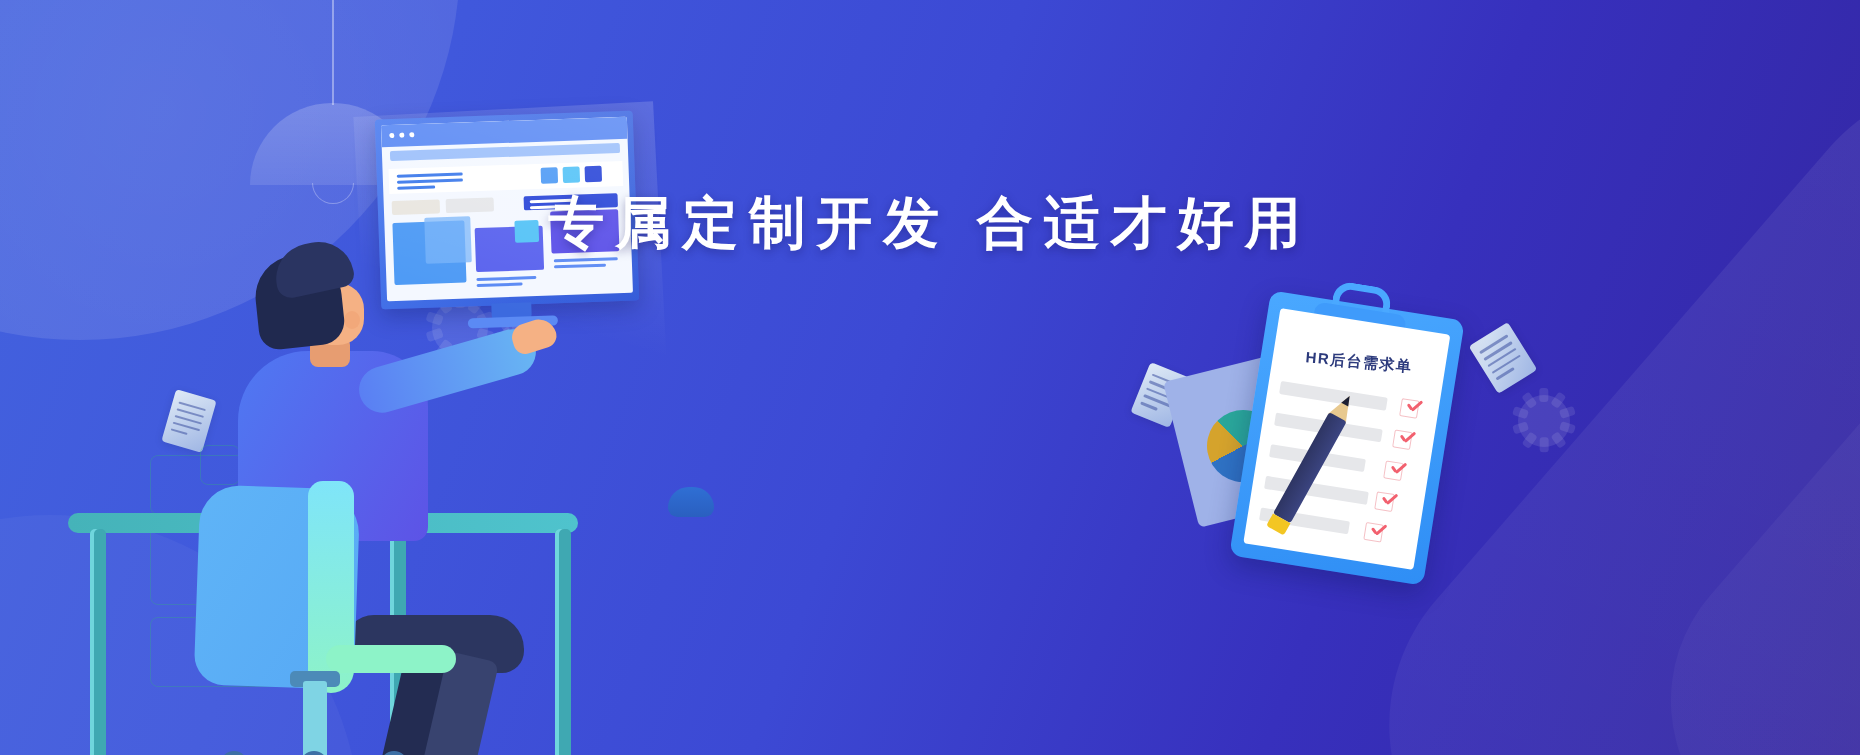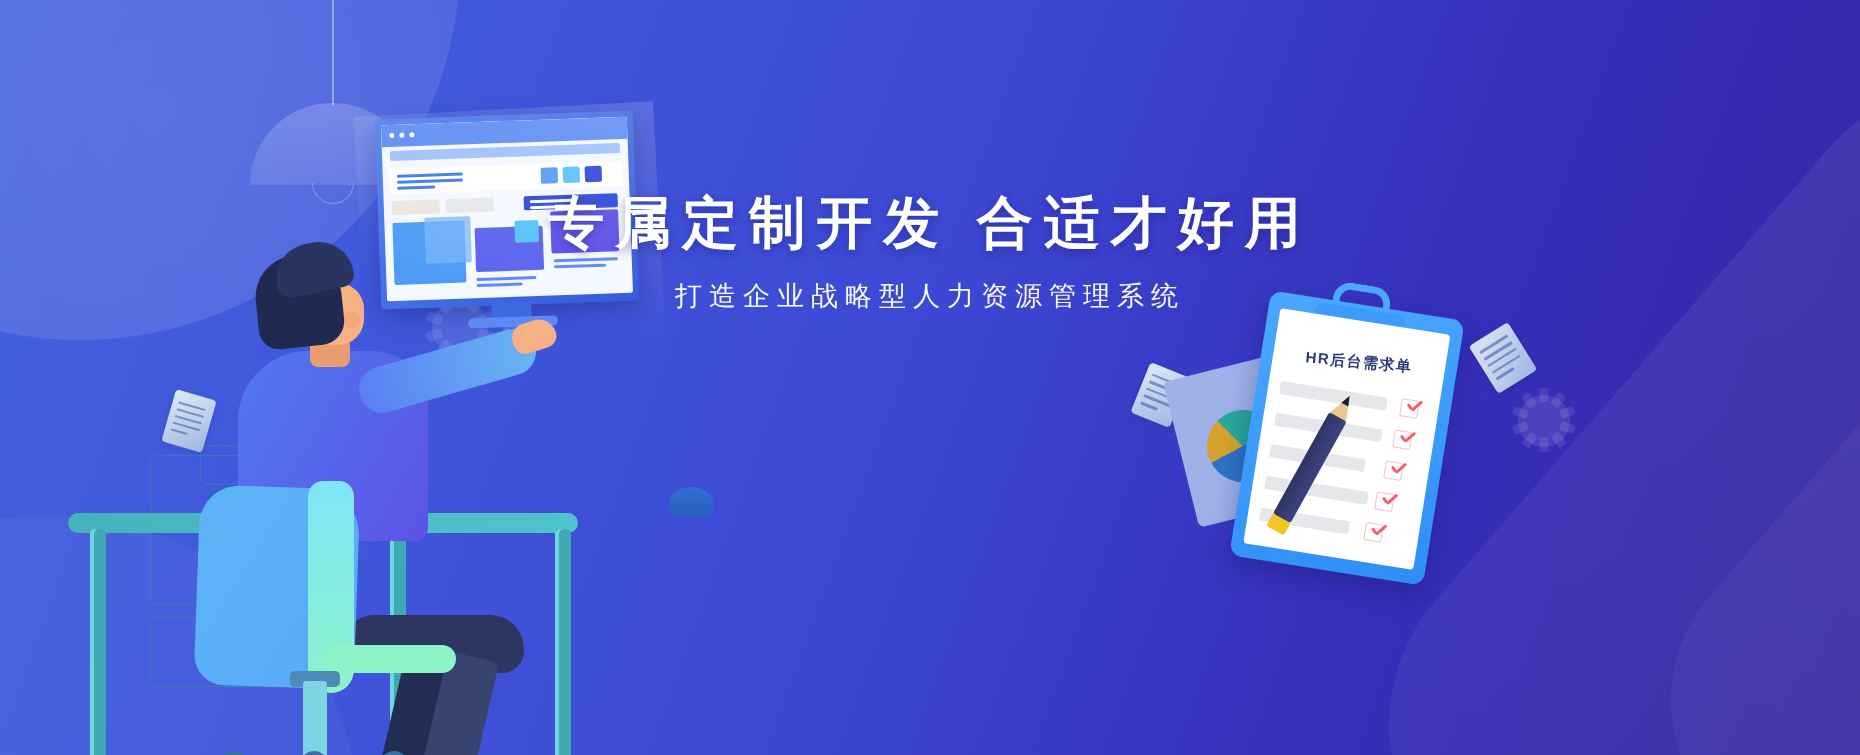--- a/index.html
+++ b/index.html
@@ -496,16 +496,15 @@
         <div class="pencil-wood"></div>
         <div class="pencil-tip"></div>
         <div class="pencil-body"></div>
         <div class="pencil-ferrule"></div>
       </div>
     </div>
   </div>
 
   <div class="copy">
     <div class="headline">专属定制开发 合适才好用</div>
-    <div class="subhead">打造企业战略型人力资源管理系统</div>
   </div>
 
 </div>
 
 </body></html>

